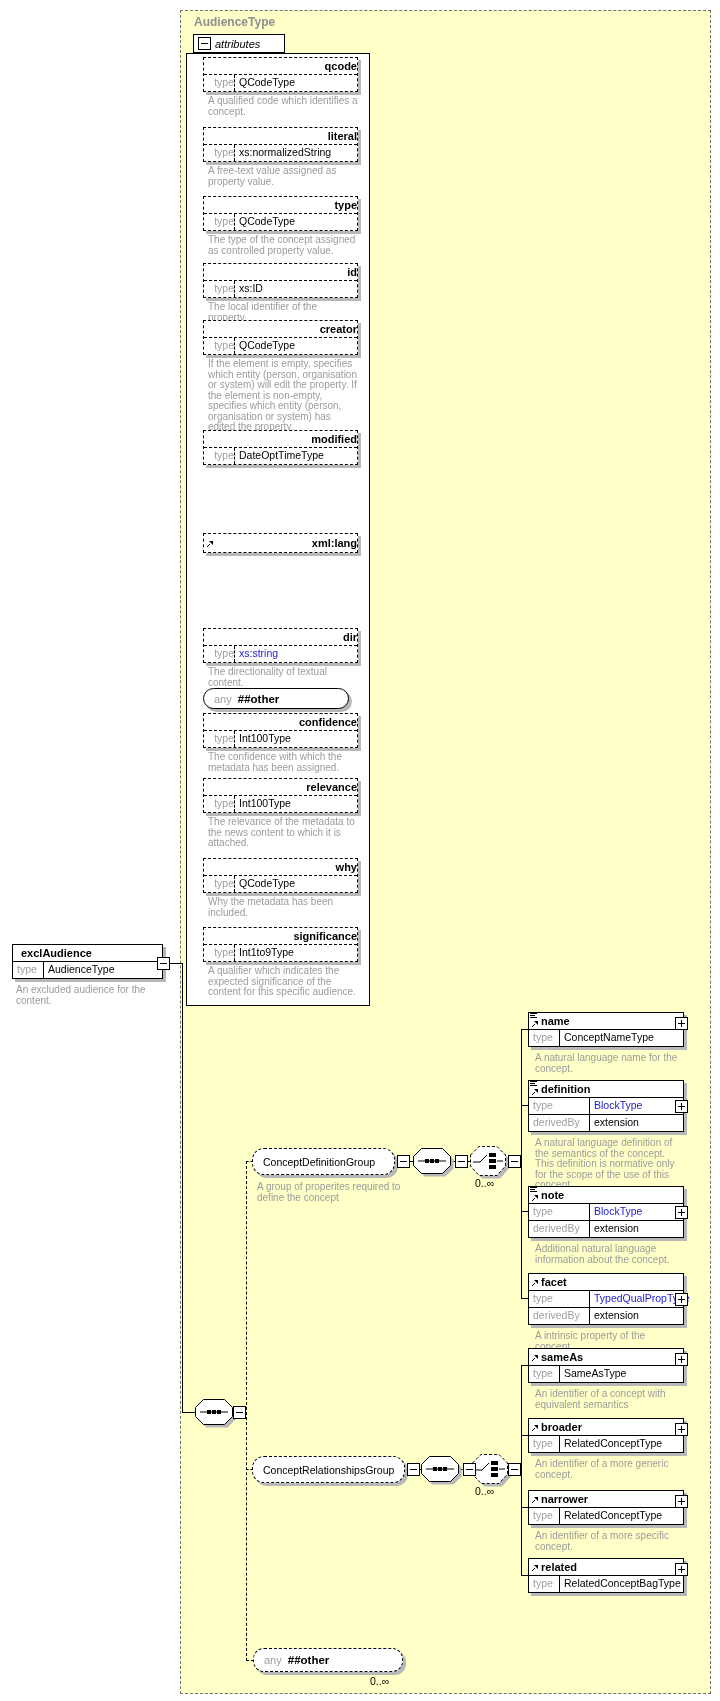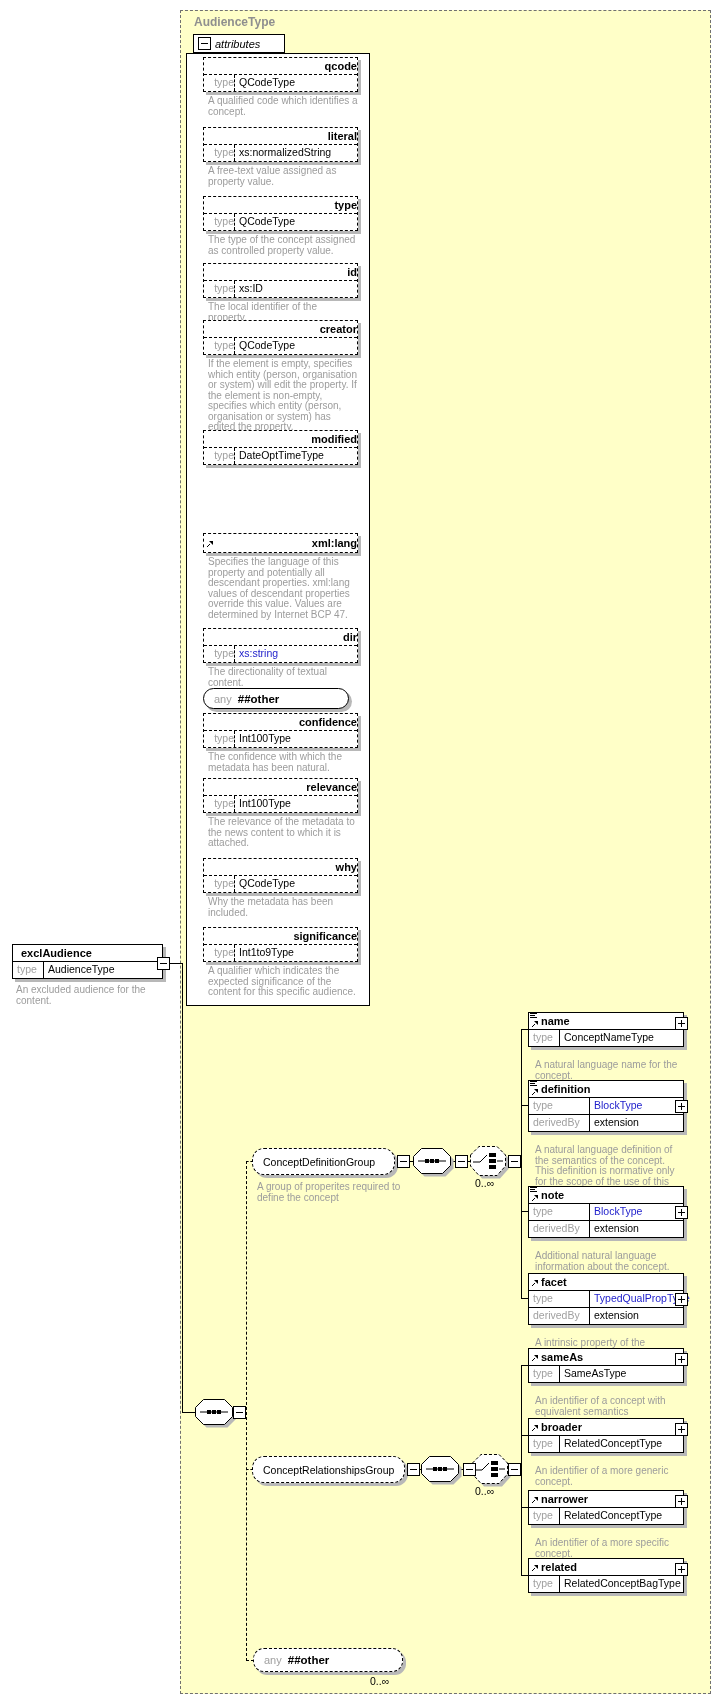--- a/index.html
+++ b/index.html
@@ -26,21 +26,21 @@
   .brow .lbl.wide{width:56px;}
   .box.dashed .brow .lbl{border-right-style:dashed;}
   .brow .val{padding-left:4px;}
   .brow .val.link{color:var(--link);cursor:pointer;}
   
   .ebox{left:528px;width:154px;}
   .abox{left:203px;width:153px;text-align:right;}
   
   .desc{position:absolute;font-size:10px;line-height:10.5px;color:var(--muted);z-index:2;}
   .adesc{left:208px;width:150px;}
-  .edesc{left:535px;width:150px;margin-top:7px;}
+  .edesc{left:535px;width:150px;}
   
   .conn{width:11px;height:11px;background:#fff;border:1px solid #000;position:absolute;z-index:3;}
   .conn::before{content:"";position:absolute;left:2px;top:5px;width:7px;height:1px;background:#000;}
   .conn.plus::after{content:"";position:absolute;left:5px;top:2px;width:1px;height:7px;background:#000;}
   .conn.inline{position:relative;flex:none;}
   .eplus{position:absolute;right:-5px;}
   
   .ln{position:absolute;background:#000;z-index:1;}
   .dln-v{position:absolute;width:0;border-left:1px dashed #000;z-index:1;}
   .dln-h{position:absolute;height:0;border-top:1px dashed #000;z-index:1;}
@@ -163,21 +163,20 @@
       </div>
   </div>
 
   <div class="box dashed abox" style="top:533px;height:18px">
     <svg class="refarrow" style="top:6px" width="8" height="8" viewBox="0 0 8 8">
         <line x1="1" y1="7" x2="4" y2="4" stroke="#000"></line>
         <polygon points="3,1 7,1 7,5" fill="#000"></polygon>
       </svg>
     <div class="btitle" style="height:18px;line-height:18px">xml:lang</div>
   </div>
-  <div class="desc adesc" style="top:557px">Specifies the language of this property and potentially all descendant properties. xml:lang values of descendant properties override this value. Values are determined by Internet BCP 47.</div>
 
   <div class="box dashed abox" style="top:628px">
     <div class="btitle noicon">dir</div>
     <div class="brow">
         <span class="lbl">type</span>
         <span class="val link">xs:string</span>
       </div>
   </div>
   <div class="desc adesc" style="top:667px">The directionality of textual content.</div>
 
@@ -186,21 +185,21 @@
     <span class="any-val">##other</span>
   </div>
 
   <div class="box dashed abox" style="top:713px">
     <div class="btitle noicon">confidence</div>
     <div class="brow">
         <span class="lbl">type</span>
         <span class="val">Int100Type</span>
       </div>
   </div>
-  <div class="desc adesc" style="top:752px">The confidence with which the metadata has been natural.</div>
+  <div class="desc adesc" style="top:752px">The confidence with which the metadata has been assigned.</div>
 
   <div class="box dashed abox" style="top:778px">
     <div class="btitle noicon">relevance</div>
     <div class="brow">
         <span class="lbl">type</span>
         <span class="val">Int100Type</span>
       </div>
   </div>
   <div class="desc adesc" style="top:817px">The relevance of the metadata to the news content to which it is attached.</div>
 

